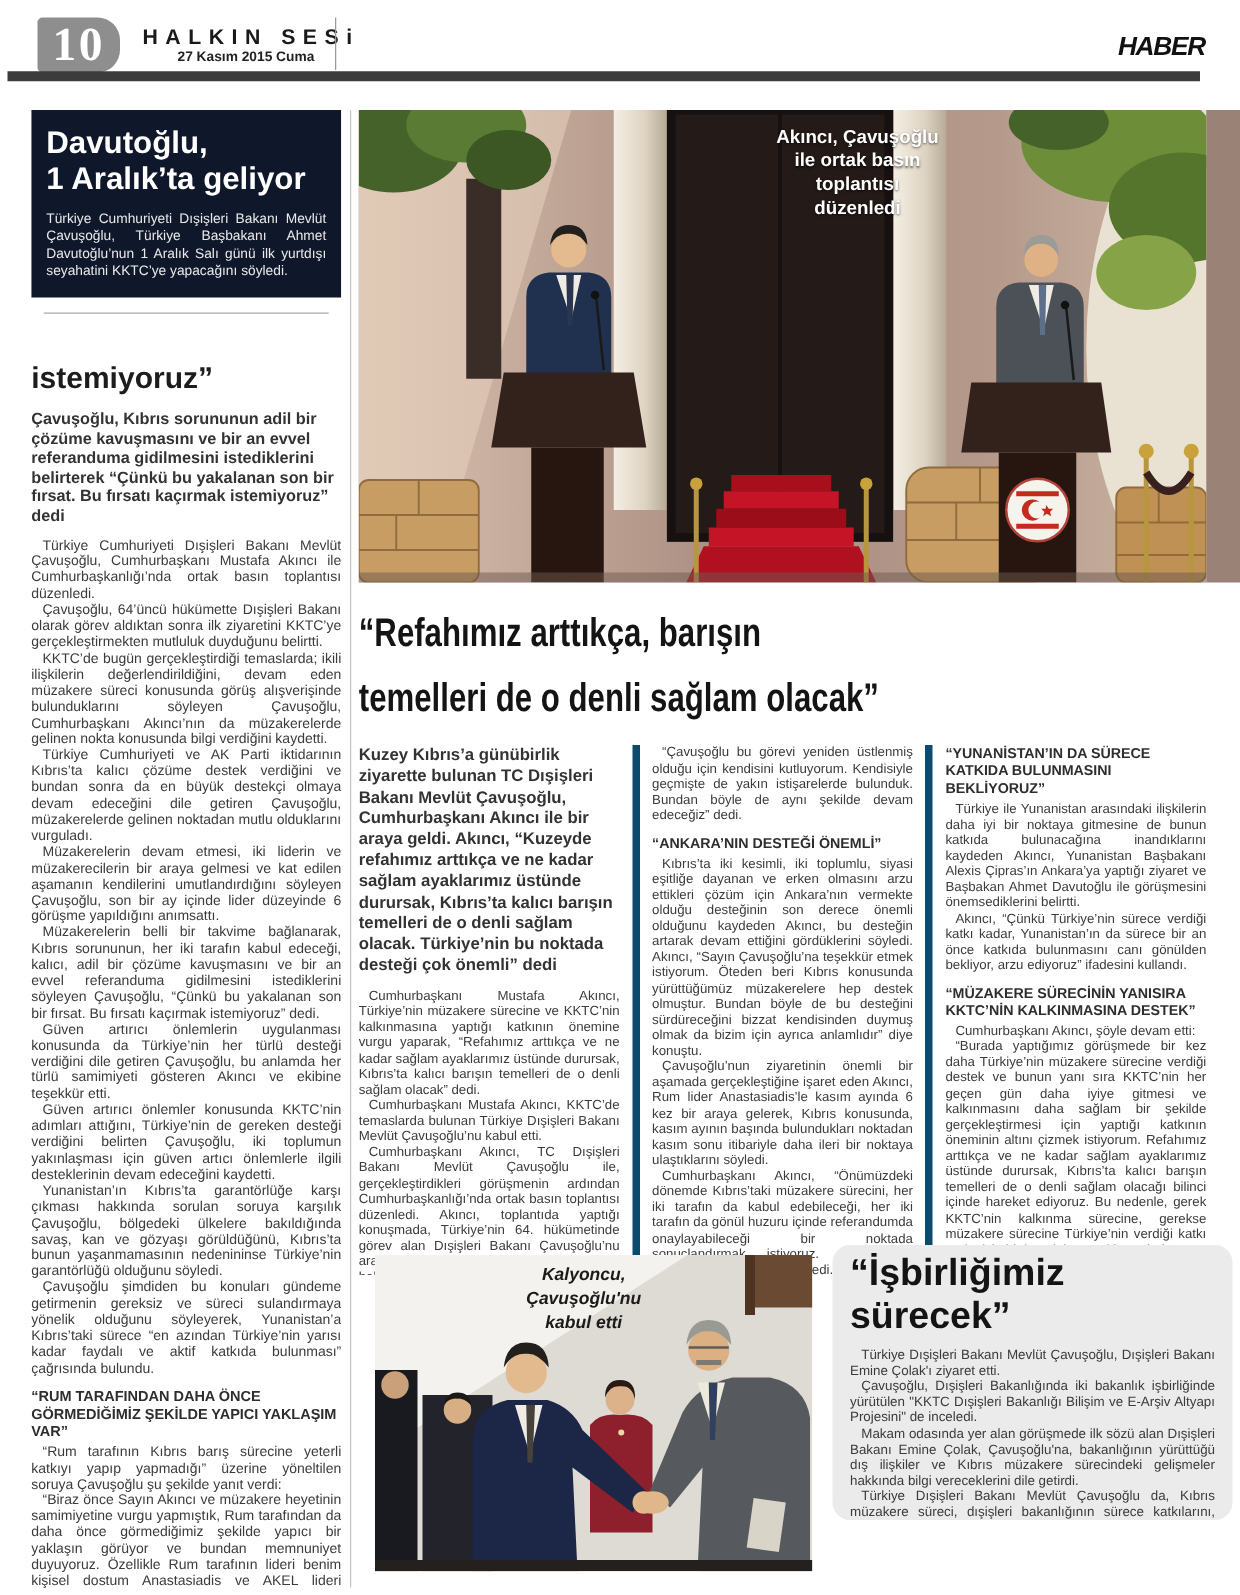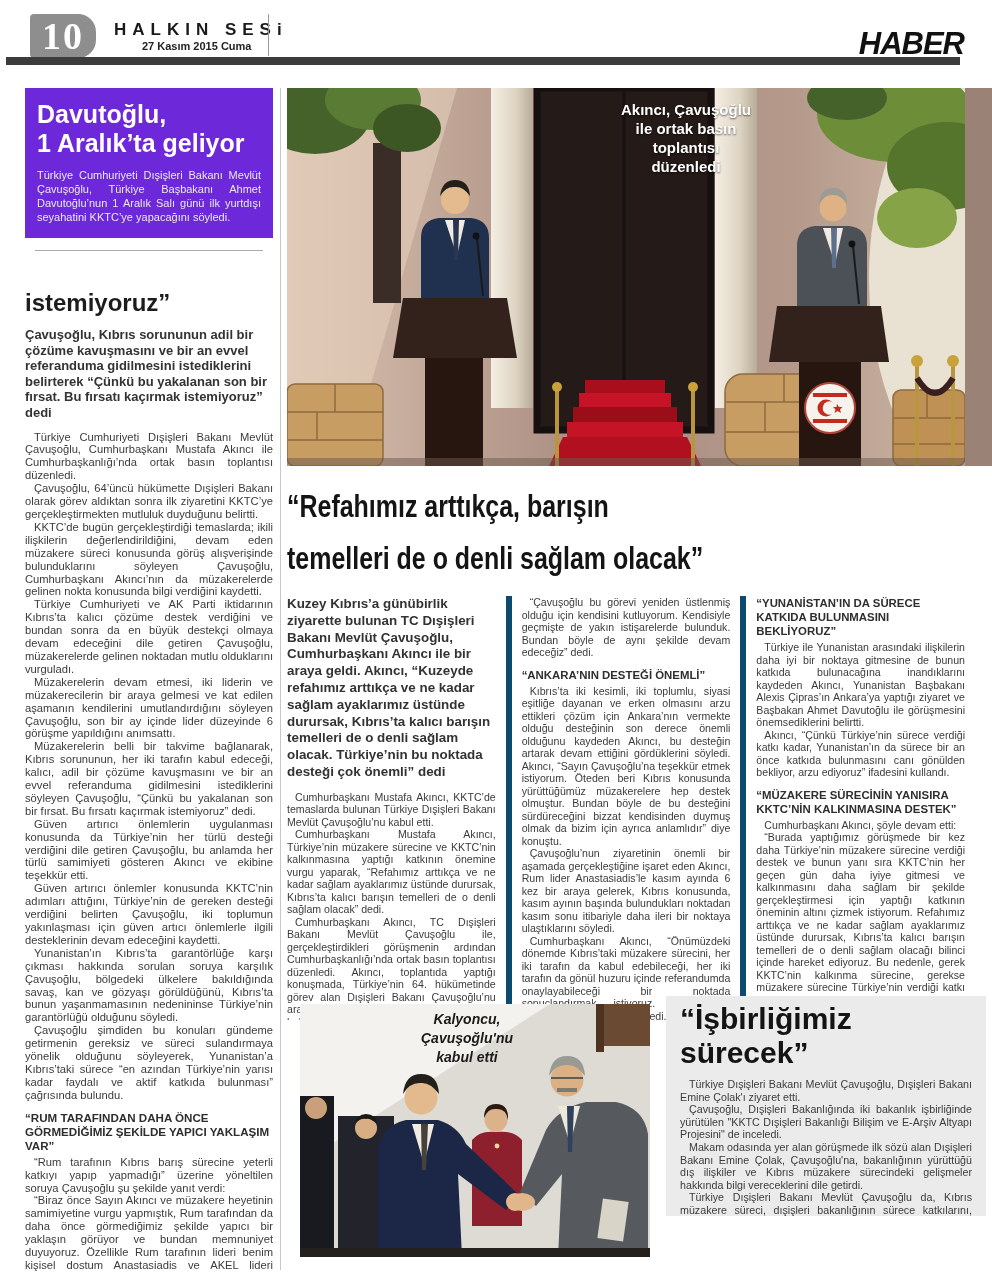--- a/index.html
+++ b/index.html
@@ -6,26 +6,26 @@
   .page{position:relative;width:992px;height:1276px;background:#fff;overflow:hidden;
         font-family:"Liberation Sans",sans-serif;color:#3b3b3b;}
   
   .pagenum-box{position:absolute;left:30px;top:14px;width:66px;height:44px;background:#8e8e8e;
         border-radius:4px 18px 18px 4px;color:#fff;font-size:38px;font-weight:bold;
         font-family:"Liberation Serif",serif;text-align:center;line-height:44px;letter-spacing:2px;}
   .masthead{position:absolute;left:114px;top:20px;font-size:17px;font-weight:bold;color:#1a1a1a;
         letter-spacing:6px;white-space:nowrap;}
   .issue-date{position:absolute;left:142px;top:40px;font-size:11px;font-weight:bold;color:#222;}
   .mast-divider{position:absolute;left:268px;top:14px;width:1px;height:42px;background:#9a9a9a;}
-  .section-label{position:absolute;right:28px;top:26px;font-size:31px;font-weight:900;
+  .section-label{position:absolute;right:28px;top:26px;font-size:21px;font-weight:900;
         font-style:italic;color:#111;letter-spacing:-1px;}
   .header-rule{position:absolute;left:6px;top:57px;width:954px;height:8px;background:#3c3c3c;}
   
   .left-col{position:absolute;left:25px;top:88px;width:248px;height:1184px;overflow:hidden;}
-  .black-box{background:#6d28d9;color:#fff;padding:12px 12px 14px 12px;}
+  .black-box{background:#0f172a;color:#fff;padding:12px 12px 14px 12px;}
   .black-box h2{margin:0 0 10px 0;font-size:25px;line-height:29px;color:#fff;font-weight:bold;}
   .black-box p{margin:0;font-size:11px;line-height:14px;color:#e9e9e9;text-align:justify;}
   .box-rule{height:1px;background:#aaa;margin:12px 10px 10px 10px;}
   .side-headline{margin:2px 0 10px 0;font-size:24px;line-height:28px;font-weight:bold;color:#1c1c1c;}
   .side-lead{margin:0 0 10px 0;font-size:13px;line-height:15.6px;font-weight:bold;color:#333;}
   .bodytext p{margin:0;font-size:11.2px;line-height:12.9px;text-align:justify;text-indent:9px;}
   .subhead{margin:9px 0 3px 0;font-size:11.6px;line-height:14px;font-weight:bold;color:#2e2e2e;}
   .col-divider{position:absolute;left:280px;top:88px;width:1px;height:1182px;background:#c7c7c7;}
   
   .main-col{position:absolute;left:287px;top:88px;width:678px;}
@@ -42,21 +42,21 @@
   .ncol:first-child{padding-left:0;}
   .ncol:last-child{padding-right:0;}
   .col-lead{margin:0 0 10px 0;font-size:13.4px;line-height:16.8px;font-weight:bold;color:#333;}
   .ncol p.body{margin:0;font-size:10.6px;line-height:12.5px;text-align:justify;text-indent:8px;}
   .ncol .subhead{font-size:11.4px;}
   
   .bottom-photo{position:absolute;left:300px;top:1004px;width:350px;height:281px;overflow:hidden;font-style:italic;}
   .photo-caption-bottom{position:absolute;left:92px;top:6px;width:150px;text-align:center;
         color:#1b1b1b;font-size:14px;line-height:19px;font-weight:bold;}
   .gray-panel{position:absolute;left:666px;top:996px;width:320px;height:220px;background:#ebebeb;
-        padding:6px 14px 10px 14px;box-sizing:border-box;overflow:hidden;}
+        padding:6px 14px 10px 14px;box-sizing:border-box;overflow:hidden;border-radius:14px;}
   .bottom-headline{margin:0 0 8px 0;font-size:30px;line-height:34px;font-weight:bold;color:#141414;}
   .gray-panel p{margin:0;font-size:10.7px;line-height:12.6px;text-align:justify;text-indent:9px;}
 </style>
 </head>
 <body>
 
 <div class="page">
 
   <div class="pagenum-box">
     <span>10</span>
@@ -215,22 +215,22 @@
     </figure>
 
     <h1 class="big-headline">
       <span class="cond">“Refahımız arttıkça, barışın</span><br>
       <span class="cond">temelleri de o denli sağlam olacak”</span>
     </h1>
 
     <div class="three-cols">
       <div class="ncol">
         <p class="col-lead">Kuzey Kıbrıs’a günübirlik ziyarette bulunan TC Dışişleri Bakanı Mevlüt Çavuşoğlu, Cumhurbaşkanı Akıncı ile bir araya geldi. Akıncı, “Kuzeyde refahımız arttıkça ve ne kadar sağlam ayaklarımız üstünde durursak, Kıbrıs’ta kalıcı barışın temelleri de o denli sağlam olacak. Türkiye’nin bu noktada desteği çok önemli” dedi</p>
+        <p class="body">Cumhurbaşkanı Mustafa Akıncı, Türkiye’nin müzakere sürecine ve KKTC’nin kalkınmasına yaptığı katkının önemine vurgu yaparak, “Refahımız arttıkça ve ne kadar sağlam ayaklarımız üstünde durursak, Kıbrıs’ta kalıcı barışın temelleri de o denli sağlam olacak” dedi.</p>
         <p class="body">Cumhurbaşkanı Mustafa Akıncı, KKTC’de temaslarda bulunan Türkiye Dışişleri Bakanı Mevlüt Çavuşoğlu’nu kabul etti.</p>
-        <p class="body">Cumhurbaşkanı Mustafa Akıncı, Türkiye’nin müzakere sürecine ve KKTC’nin kalkınmasına yaptığı katkının önemine vurgu yaparak, “Refahımız arttıkça ve ne kadar sağlam ayaklarımız üstünde durursak, Kıbrıs’ta kalıcı barışın temelleri de o denli sağlam olacak” dedi.</p>
         <p class="body">Cumhurbaşkanı Akıncı, TC Dışişleri Bakanı Mevlüt Çavuşoğlu ile, gerçekleştirdikleri görüşmenin ardından Cumhurbaşkanlığı’nda ortak basın toplantısı düzenledi. Akıncı, toplantıda yaptığı konuşmada, Türkiye’nin 64. hükümetinde görev alan Dışişleri Bakanı Çavuşoğlu’nu aralarında görmekten mutluluk duyduğunu belirterek, yeni hükümetin hayırlı olması ve başarı temennisinde bulundu. Akıncı,</p>
       </div>
       <div class="ncol">
         <p class="body">“Çavuşoğlu bu görevi yeniden üstlenmiş olduğu için kendisini kutluyorum. Kendisiyle geçmişte de yakın istişarelerde bulunduk. Bundan böyle de aynı şekilde devam edeceğiz” dedi.</p>
         <h3 class="subhead">“ANKARA’NIN DESTEĞİ ÖNEMLİ”</h3>
         <p class="body">Kıbrıs’ta iki kesimli, iki toplumlu, siyasi eşitliğe dayanan ve erken olmasını arzu ettikleri çözüm için Ankara’nın vermekte olduğu desteğinin son derece önemli olduğunu kaydeden Akıncı, bu desteğin artarak devam ettiğini gördüklerini söyledi. Akıncı, “Sayın Çavuşoğlu’na teşekkür etmek istiyorum. Öteden beri Kıbrıs konusunda yürüttüğümüz müzakerelere hep destek olmuştur. Bundan böyle de bu desteğini sürdüreceğini bizzat kendisinden duymuş olmak da bizim için ayrıca anlamlıdır” diye konuştu.</p>
         <p class="body">Çavuşoğlu’nun ziyaretinin önemli bir aşamada gerçekleştiğine işaret eden Akıncı, Rum lider Anastasiadis’le kasım ayında 6 kez bir araya gelerek, Kıbrıs konusunda, kasım ayının başında bulundukları noktadan kasım sonu itibariyle daha ileri bir noktaya ulaştıklarını söyledi.</p>
         <p class="body">Cumhurbaşkanı Akıncı, “Önümüzdeki dönemde Kıbrıs’taki müzakere sürecini, her iki tarafın da kabul edebileceği, her iki tarafın da gönül huzuru içinde referandumda onaylayabileceği bir noktada sonuçlandırmak istiyoruz. En büyük arzumuz, temennimiz bu” dedi.</p>
       </div>
       <div class="ncol">

